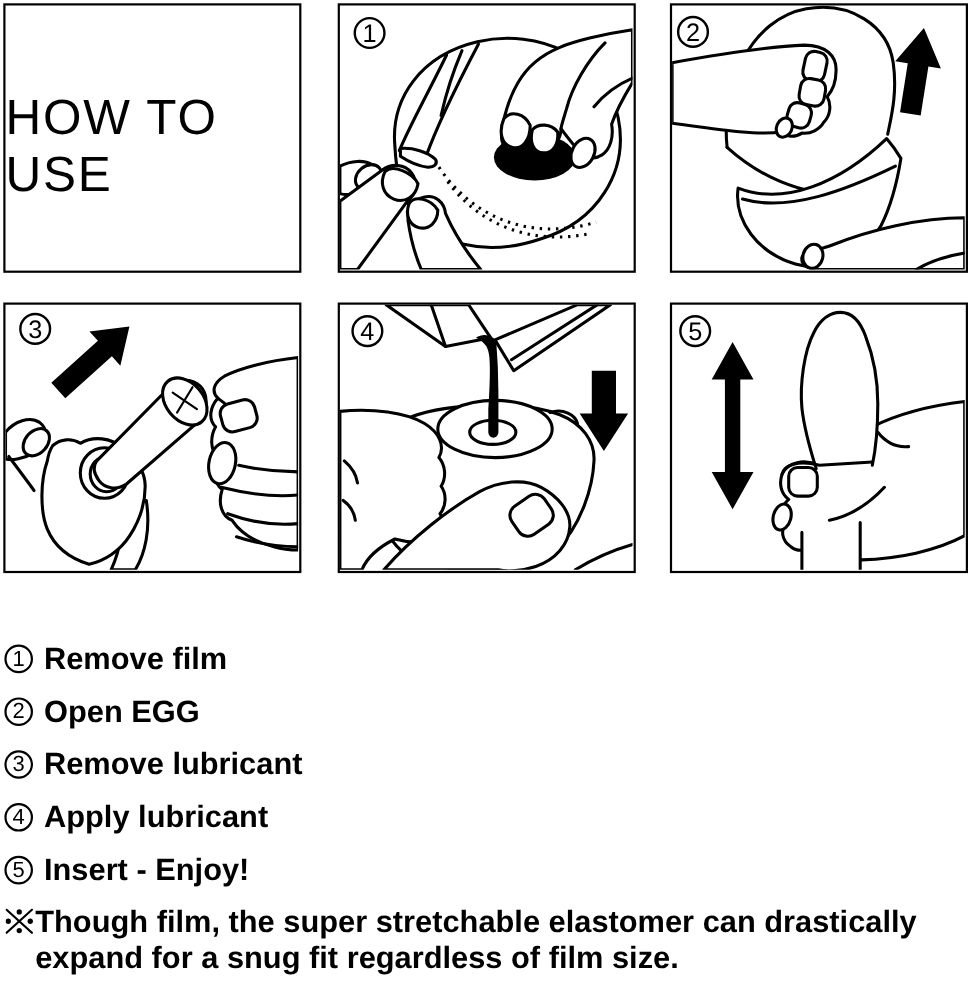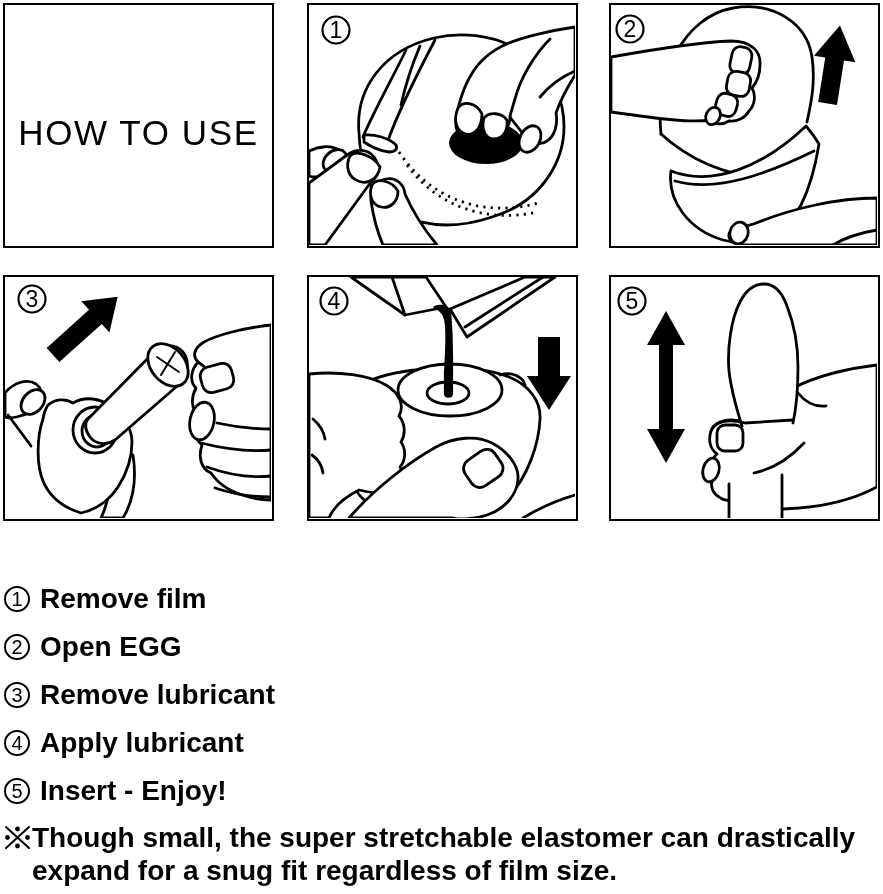--- a/index.html
+++ b/index.html
@@ -6,21 +6,21 @@
 *{box-sizing:border-box}
 body{font-family:"Liberation Sans",sans-serif;position:relative}
 .box{position:absolute;border:2.5px solid #000;background:#fff}
 .b1{left:3px;top:3px;width:271px;height:245px;display:flex;align-items:center;justify-content:center}
 .b2{left:307px;top:3px;width:271px;height:245px}
 .b3{left:609px;top:3px;width:271px;height:245px}
 .b4{left:3px;top:275px;width:271px;height:246px}
 .b5{left:307px;top:275px;width:271px;height:246px}
 .b6{left:609px;top:275px;width:271px;height:246px}
 .box svg{position:absolute;left:0;top:0}
-.howto{font-size:35px;font-weight:400;letter-spacing:1.6px;padding-top:14px}
+.howto{font-size:45px;font-weight:400;letter-spacing:1.6px;padding-top:14px}
 .li{position:absolute;left:4px;height:34px;display:flex;align-items:center;font-weight:700;font-size:28px;white-space:nowrap}
 .c{display:inline-block;width:26px;height:26px;border:2px solid #000;border-radius:50%;font-weight:400;font-size:20px;line-height:22px;text-align:center;margin-right:10px;flex:0 0 auto}
 .pnum{fill:none;stroke:#000;stroke-width:2.2}
 .pnt{font-size:23px;font-weight:400;fill:#000;font-family:"Liberation Sans",sans-serif}
 .para{position:absolute;font-weight:700;font-size:28px;white-space:nowrap;line-height:32px}
 </style>
 </head>
 <body>
 <div class="box b1">
     <div class="howto">HOW TO USE</div>
@@ -190,14 +190,14 @@
 <svg style="position:absolute;left:5px;top:826px" width="25" height="23" viewBox="0 0 25 23">
 <g stroke="#000" stroke-width="2" stroke-linecap="round">
 <line x1="1" y1="1" x2="24" y2="22"></line>
 <line x1="24" y1="1" x2="1" y2="22"></line>
 </g>
 <circle cx="12.5" cy="3" r="2.4" fill="#000"></circle>
 <circle cx="12.5" cy="20" r="2.4" fill="#000"></circle>
 <circle cx="2.5" cy="11.5" r="2.4" fill="#000"></circle>
 <circle cx="22.5" cy="11.5" r="2.4" fill="#000"></circle>
 </svg>
-<div class="para" style="left:32px;top:822px">Though small, the super stretchable elastomer can drastically</div>
+<div class="para" style="left:32px;top:822px">Though film, the super stretchable elastomer can drastically</div>
 <div class="para" style="left:32px;top:855px">expand for a snug fit regardless of film size.</div>
 
 </body></html>

